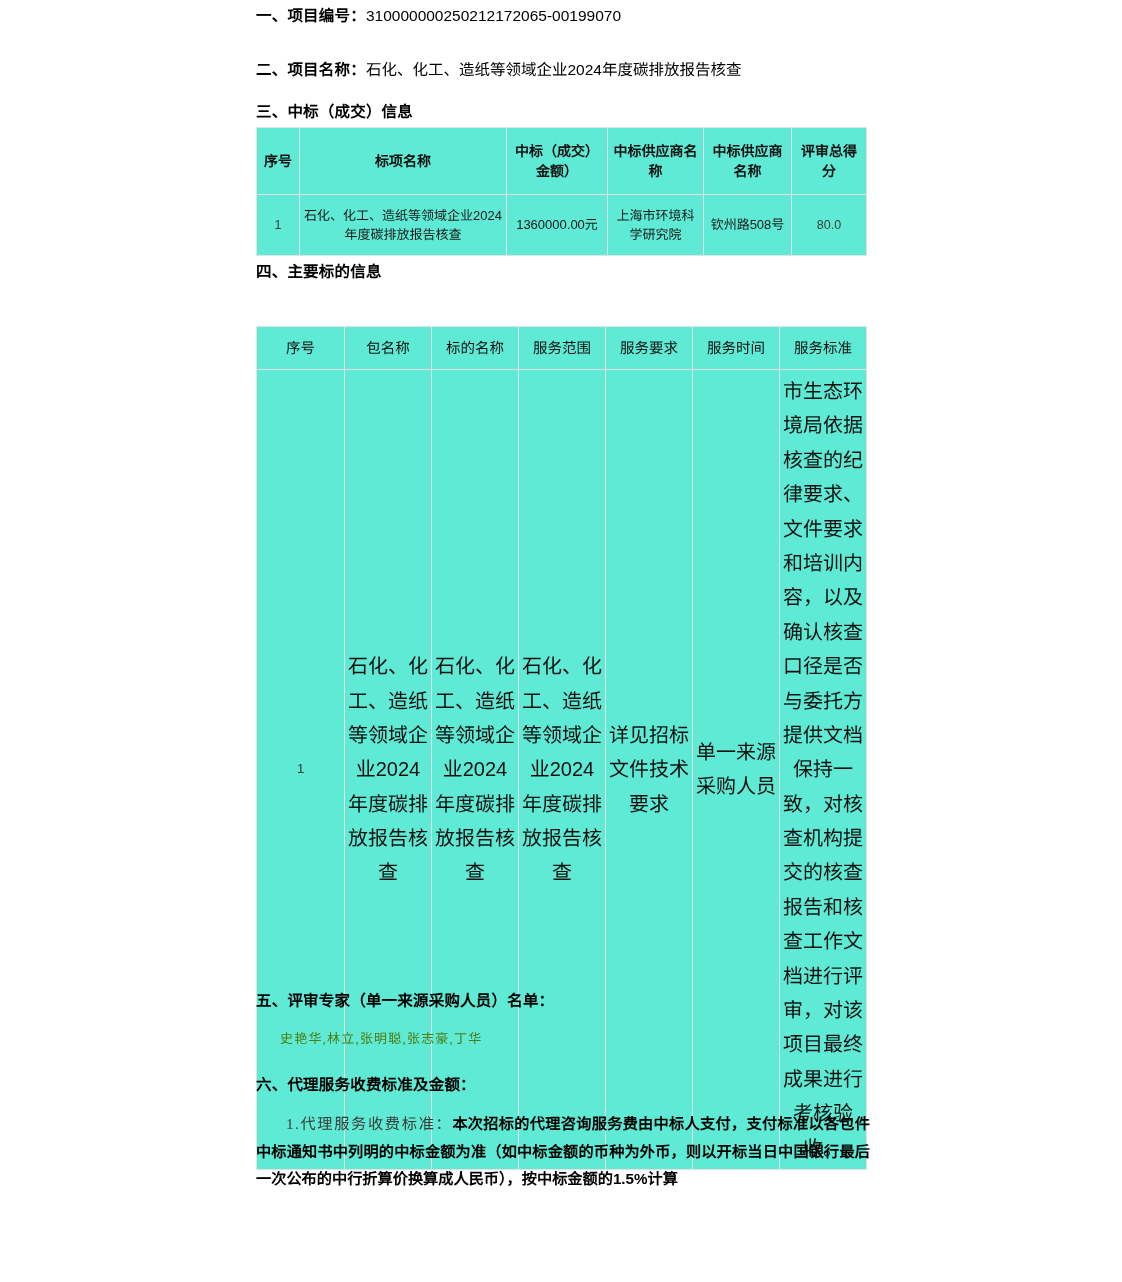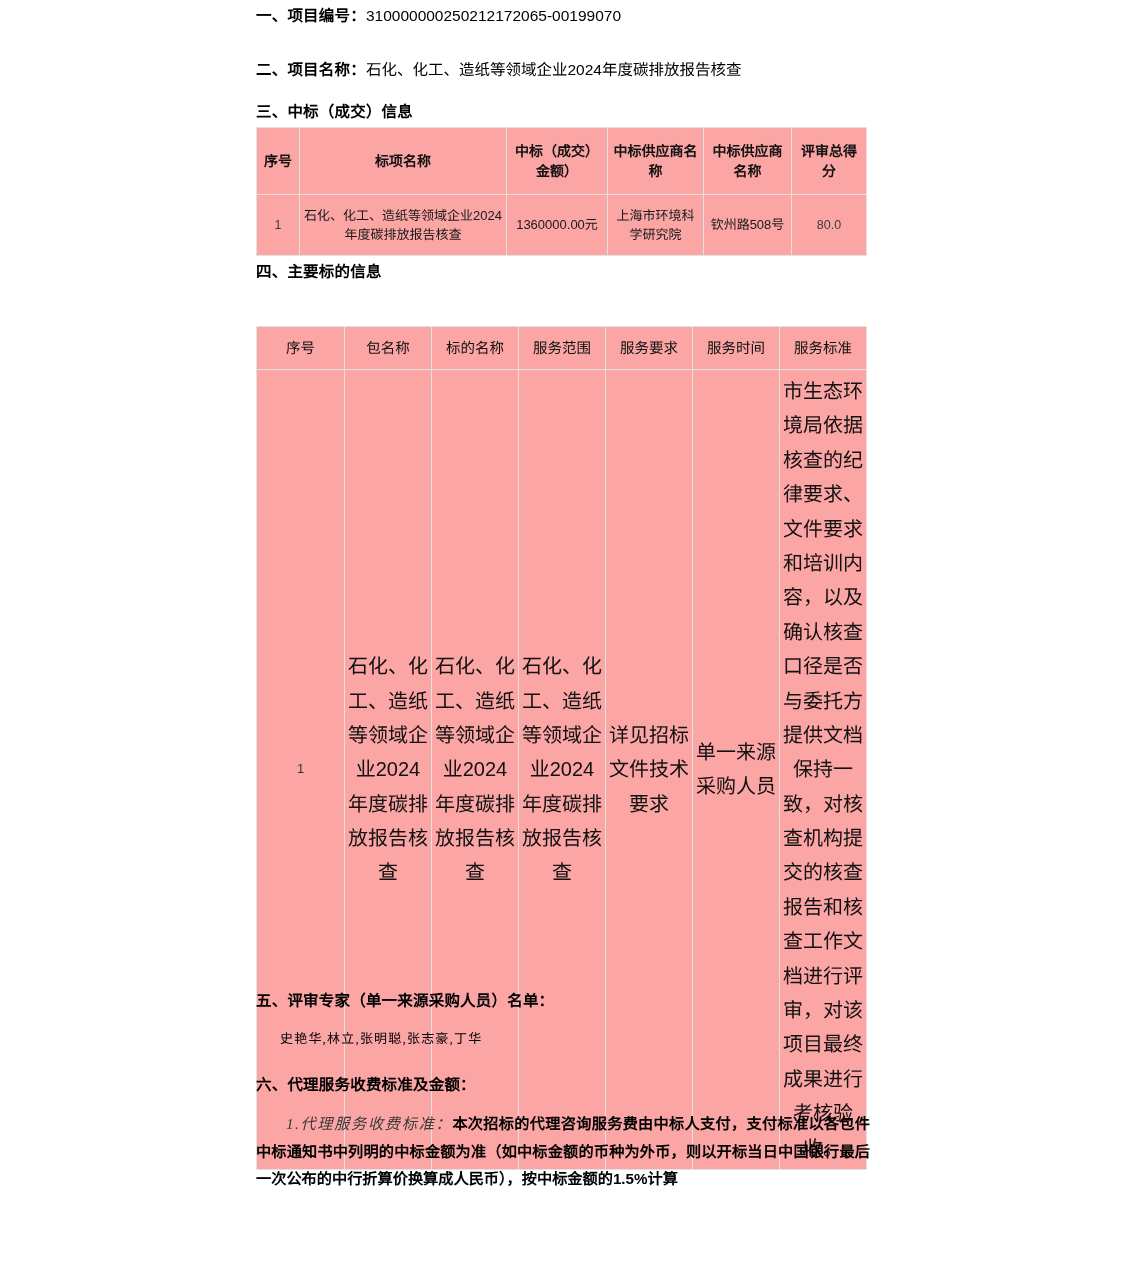--- a/index.html
+++ b/index.html
@@ -56,47 +56,46 @@
   .row-3 { position: absolute; left: 0; top: 99px; }
   .row-4 { position: absolute; left: 0; top: 259px; }
   .row-5 { position: absolute; left: 0; top: 988px; }
   .experts { position: absolute; left: 24px; top: 1028px; }
   .row-6 { position: absolute; left: 0; top: 1072px; }
   .para-1 { position: absolute; left: 0; top: 1110px; width: 614px; }
 
   .expert-text {
     font-family: "Liberation Serif", "DejaVu Serif", serif;
     font-size: 13px;
-    color: #000000;
+    color: #4d7c0f;
     letter-spacing: 1.2px;
     white-space: nowrap;
   }
 
   .para {
     font-size: 15.2px;
     line-height: 1.82;
     text-align: justify;
     text-justify: inter-ideograph;
   }
   .para .kai {
     font-family: "Liberation Serif", "DejaVu Serif", serif;
     letter-spacing: 1.4px;
     color: #3a3a3a;
-    font-style: italic;
   }
   .para .bold-body {
     font-weight: bold;
   }
 
   
   table.doc {
     border-collapse: collapse;
     table-layout: fixed;
     width: 610px;
-    background: #fca5a5;
+    background: #5eead4;
   }
   table.doc td,
   table.doc th {
     border: 1px solid #e2e2e2;
     padding: 4px 3px;
     vertical-align: middle;
     text-align: center;
     font-weight: normal;
   }
 

